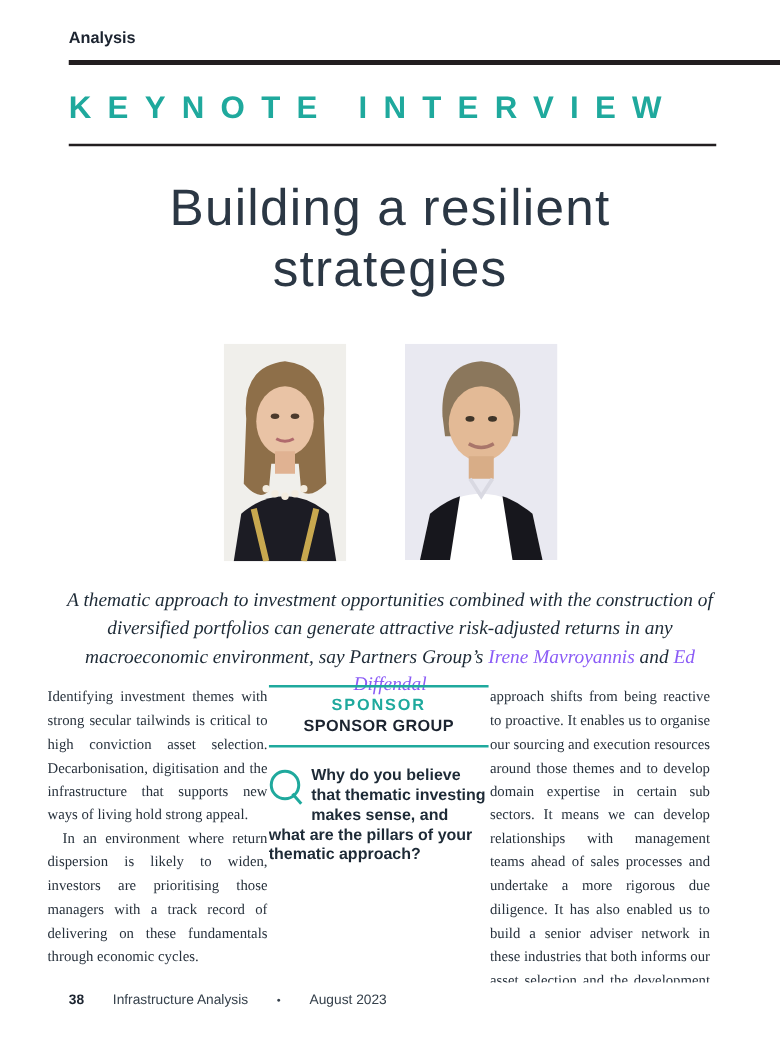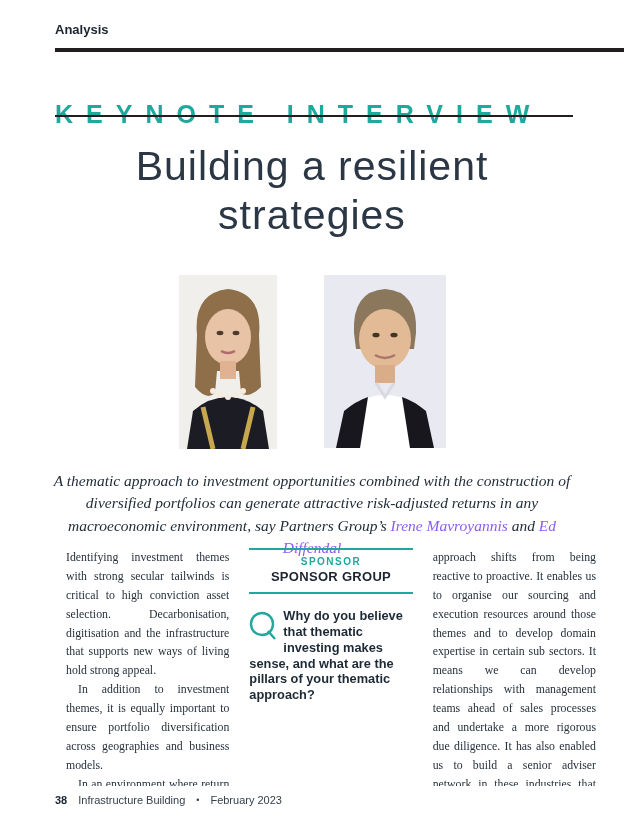--- a/index.html
+++ b/index.html
@@ -20,21 +20,20 @@
   .rule-thick{
     position:absolute;left:55px;right:0;top:48px;
     height:4px;background:#221e20;
   }
   .kicker{
     position:absolute;left:55px;top:72px;
     font-family:"Liberation Sans", sans-serif;
     font-weight:bold;font-size:25px;
     letter-spacing:13px;color:#1fa99d;
     white-space:nowrap;
-    margin-top:28px;
   }
   .rule-thin{
     position:absolute;left:55px;top:115px;width:518px;
     height:2px;background:#221e20;
   }
   
   .title{
     position:absolute;left:0;right:0;top:142px;
     text-align:center;
     font-family:"Liberation Sans", sans-serif;
@@ -52,64 +51,64 @@
   .standfirst{
     position:absolute;left:38px;right:38px;top:470px;
     text-align:center;
     font-style:italic;
     font-size:15.5px;line-height:1.45;
     color:#1d2a36;
   }
   .standfirst .person{color:#8b5cf6;}
   
   .columns{
-    position:absolute;left:66px;top:548px;width:530px;height:238px;
-    display:flex;gap:20px;
+    position:absolute;left:38px;top:548px;width:530px;height:238px;
+    display:flex;gap:1px;
   }
   .col{flex:1;overflow:hidden;}
   .col p{
     margin:0;
     font-size:11.8px;line-height:1.6;
     text-align:justify;
     hyphens:auto;-webkit-hyphens:auto;
     color:#27313c;
   }
   .col p.indent{text-indent:12px;}
   
   .sponsor-box{
     border-top:2px solid #1fa99d;
     border-bottom:2px solid #1fa99d;
     text-align:center;
     padding:6px 0 8px 0;
     margin-bottom:12px;
   }
   .sponsor-label{
     font-family:"Liberation Sans", sans-serif;
-    font-weight:bold;font-size:10px;letter-spacing:1.5px;
+    font-weight:bold;font-size:13px;letter-spacing:1.5px;
     color:#1fa99d;
   }
   .sponsor-name{
     font-family:"Liberation Sans", sans-serif;
     font-weight:bold;font-size:13px;letter-spacing:.3px;
     color:#1c2430;margin-top:2px;
   }
   
   .question-block{
     margin:14px 0 4px 0;
     font-family:"Liberation Sans", sans-serif;
     font-weight:bold;font-size:12.8px;line-height:1.24;
     color:#1d2a36;
   }
   .q-icon{float:left;margin:2px 6px 0 0;}
   
   .footer{
     position:absolute;left:55px;bottom:26px;
     font-family:"Liberation Sans", sans-serif;
     font-size:11px;color:#35404b;
-    display:flex;align-items:center;gap:11px;
+    display:flex;align-items:center;gap:23px;
   }
   .footer .pagenum{font-weight:bold;color:#1c2430;}
   .footer .bullet{font-size:9px;}
 </style>
 </head>
 <body>
 
 <div class="page">
 
   <div class="section-label">Analysis</div>
@@ -157,21 +156,20 @@
   </div>
 
   <div class="standfirst">
     <span>A thematic approach to investment opportunities combined with the construction of diversified portfolios can generate attractive risk-adjusted returns in any macroeconomic environment, say Partners Group’s </span><span class="person">Irene Mavroyannis</span><span> and </span><span class="person">Ed Diffendal</span>
   </div>
 
   <div class="columns">
 
     <div class="col">
       <p>Identifying investment themes with strong secular tailwinds is critical to high conviction asset selection. Decarbonisation, digitisation and the infrastructure that supports new ways of living hold strong appeal.</p>
-      <p class="indent">In addition to investment themes, it is equally important to ensure portfolio diversification across geographies and business models.</p>
       <p class="indent">In an environment where return dispersion is likely to widen, investors are prioritising those managers with a track record of delivering on these fundamentals through economic cycles.</p>
 
     </div>
 
     <div class="col">
       <div class="sponsor-box">
         <div class="sponsor-label">SPONSOR</div>
         <div class="sponsor-name">SPONSOR GROUP</div>
       </div>
       <div class="question-block">
@@ -186,18 +184,18 @@
 
     <div class="col">
       <p>approach shifts from being reactive to proactive. It enables us to organise our sourcing and execution resources around those themes and to develop domain expertise in certain sub sectors. It means we can develop relationships with management teams ahead of sales processes and undertake a more rigorous due diligence. It has also enabled us to build a senior adviser network in these industries that both informs our asset selection and the development of our value creation strategies, thereby enhancing the returns we can offer investors.</p>
 
     </div>
 
   </div>
 
   <div class="footer">
     <span class="pagenum">38</span>
-    <span>Infrastructure Building</span>
+    <span>Infrastructure Analysis</span>
     <span class="bullet">•</span>
-    <span>February 2023</span>
+    <span>August 2023</span>
   </div>
 
 </div>
 
 </body></html>

